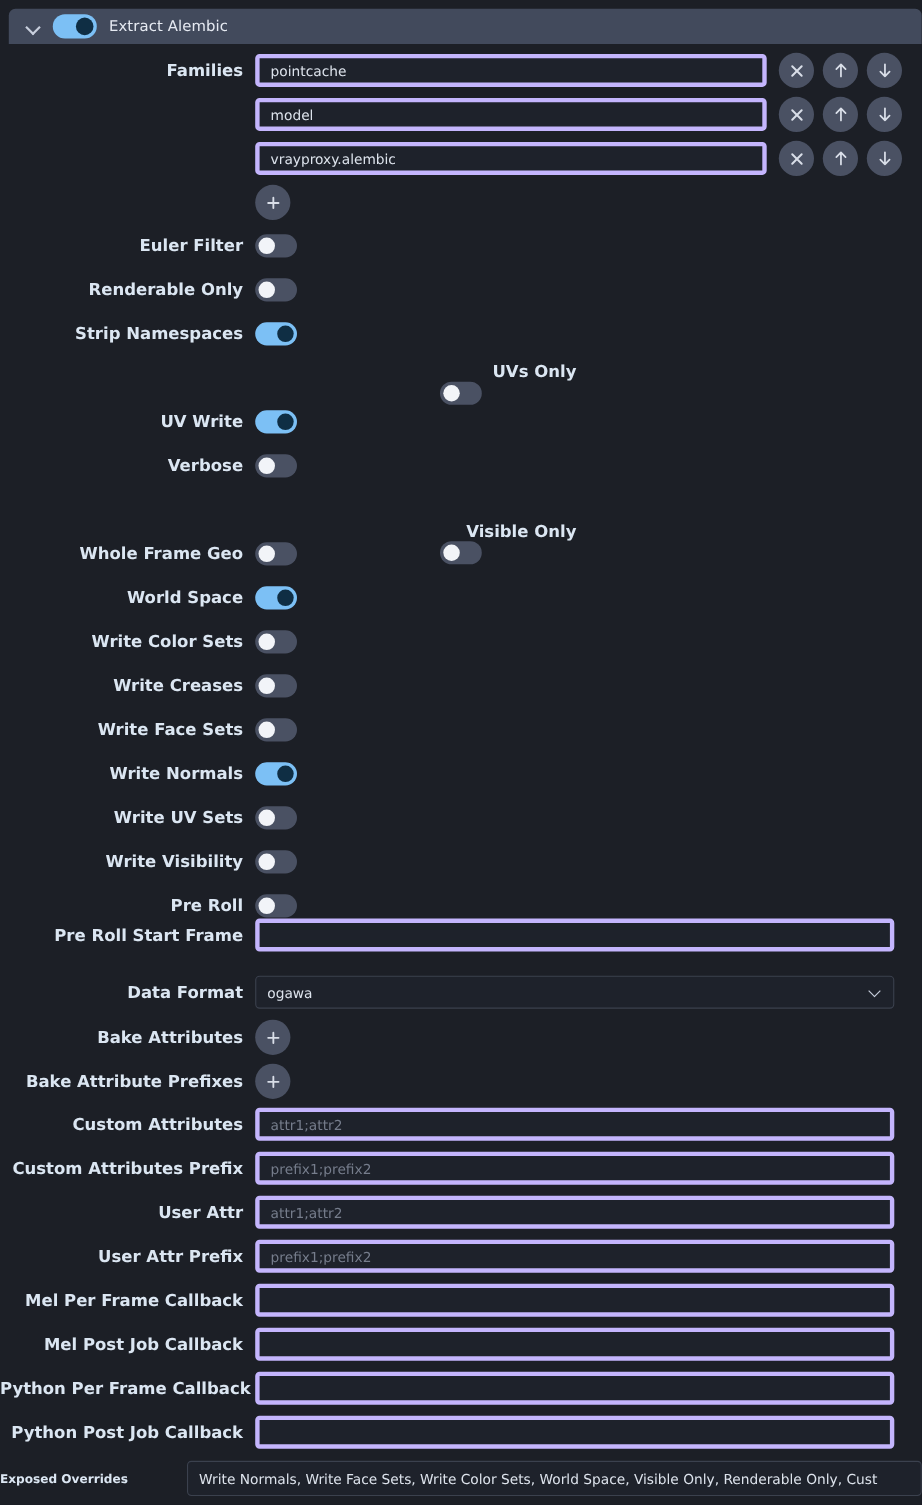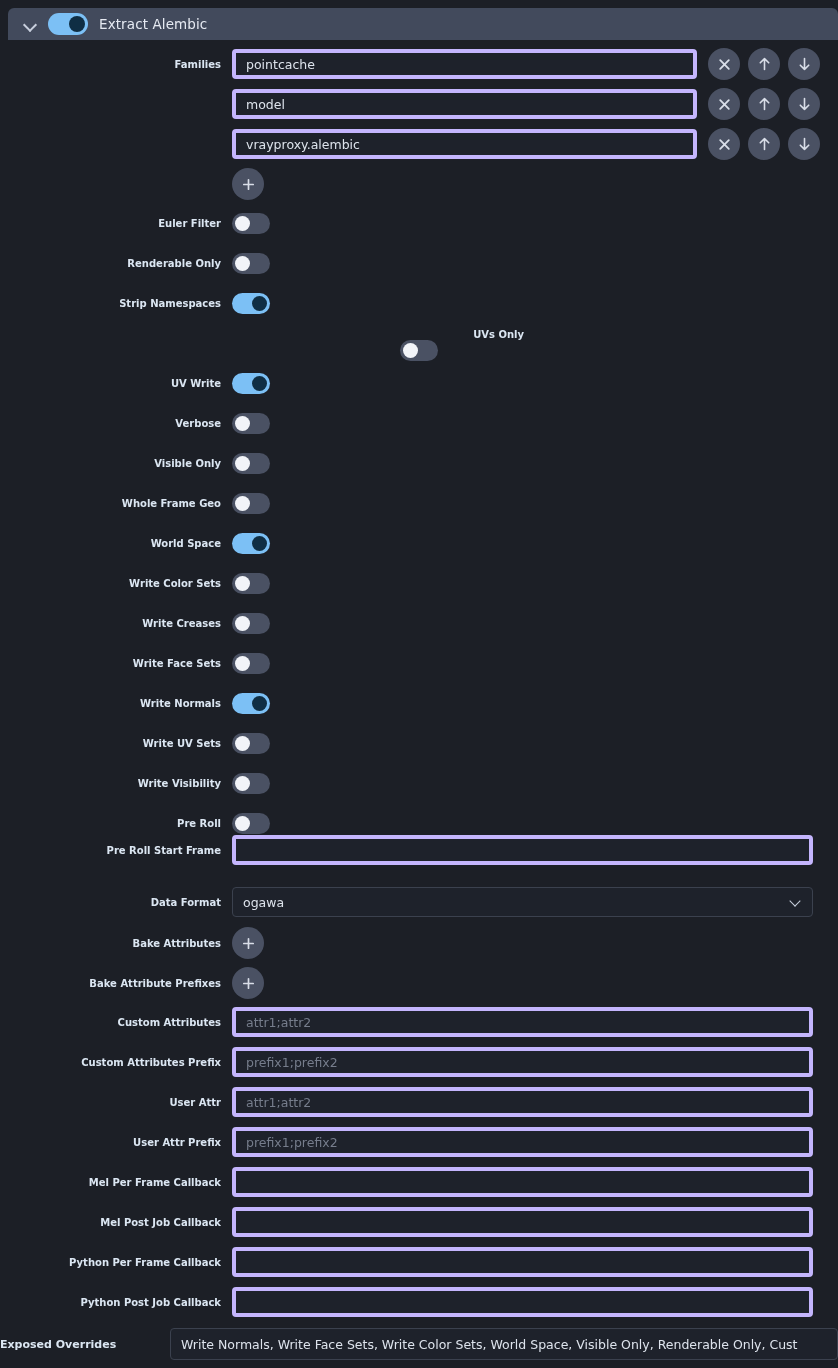--- a/index.html
+++ b/index.html
@@ -85,21 +85,21 @@
     left: 0;
     width: 838px;
     height: 28px;
     display: flex;
     align-items: center;
   }
   .label {
     width: 232px;
     text-align: right;
     padding-right: 11px;
-    font-size: 10px;
+    font-size: 15px;
     font-weight: bold;
     color: #dbe6f2;
     white-space: nowrap;
     overflow: visible;
     flex: 0 0 auto;
   }
 
   
   .input {
     height: 30px;
@@ -314,21 +314,21 @@
     <span class="switch on">
         <span class="knob"></span>
       </span>
   </div>
   <div class="row" style="top:409px;">
     <span class="label">Verbose</span>
     <span class="switch">
         <span class="knob"></span>
       </span>
   </div>
-  <div class="row" style="top:449px;">
+  <div class="row" style="top:474px;flex-direction:column;">
     <span class="label">Visible Only</span>
     <span class="switch">
         <span class="knob"></span>
       </span>
   </div>
   <div class="row" style="top:489px;">
     <span class="label">Whole Frame Geo</span>
     <span class="switch">
         <span class="knob"></span>
       </span>

